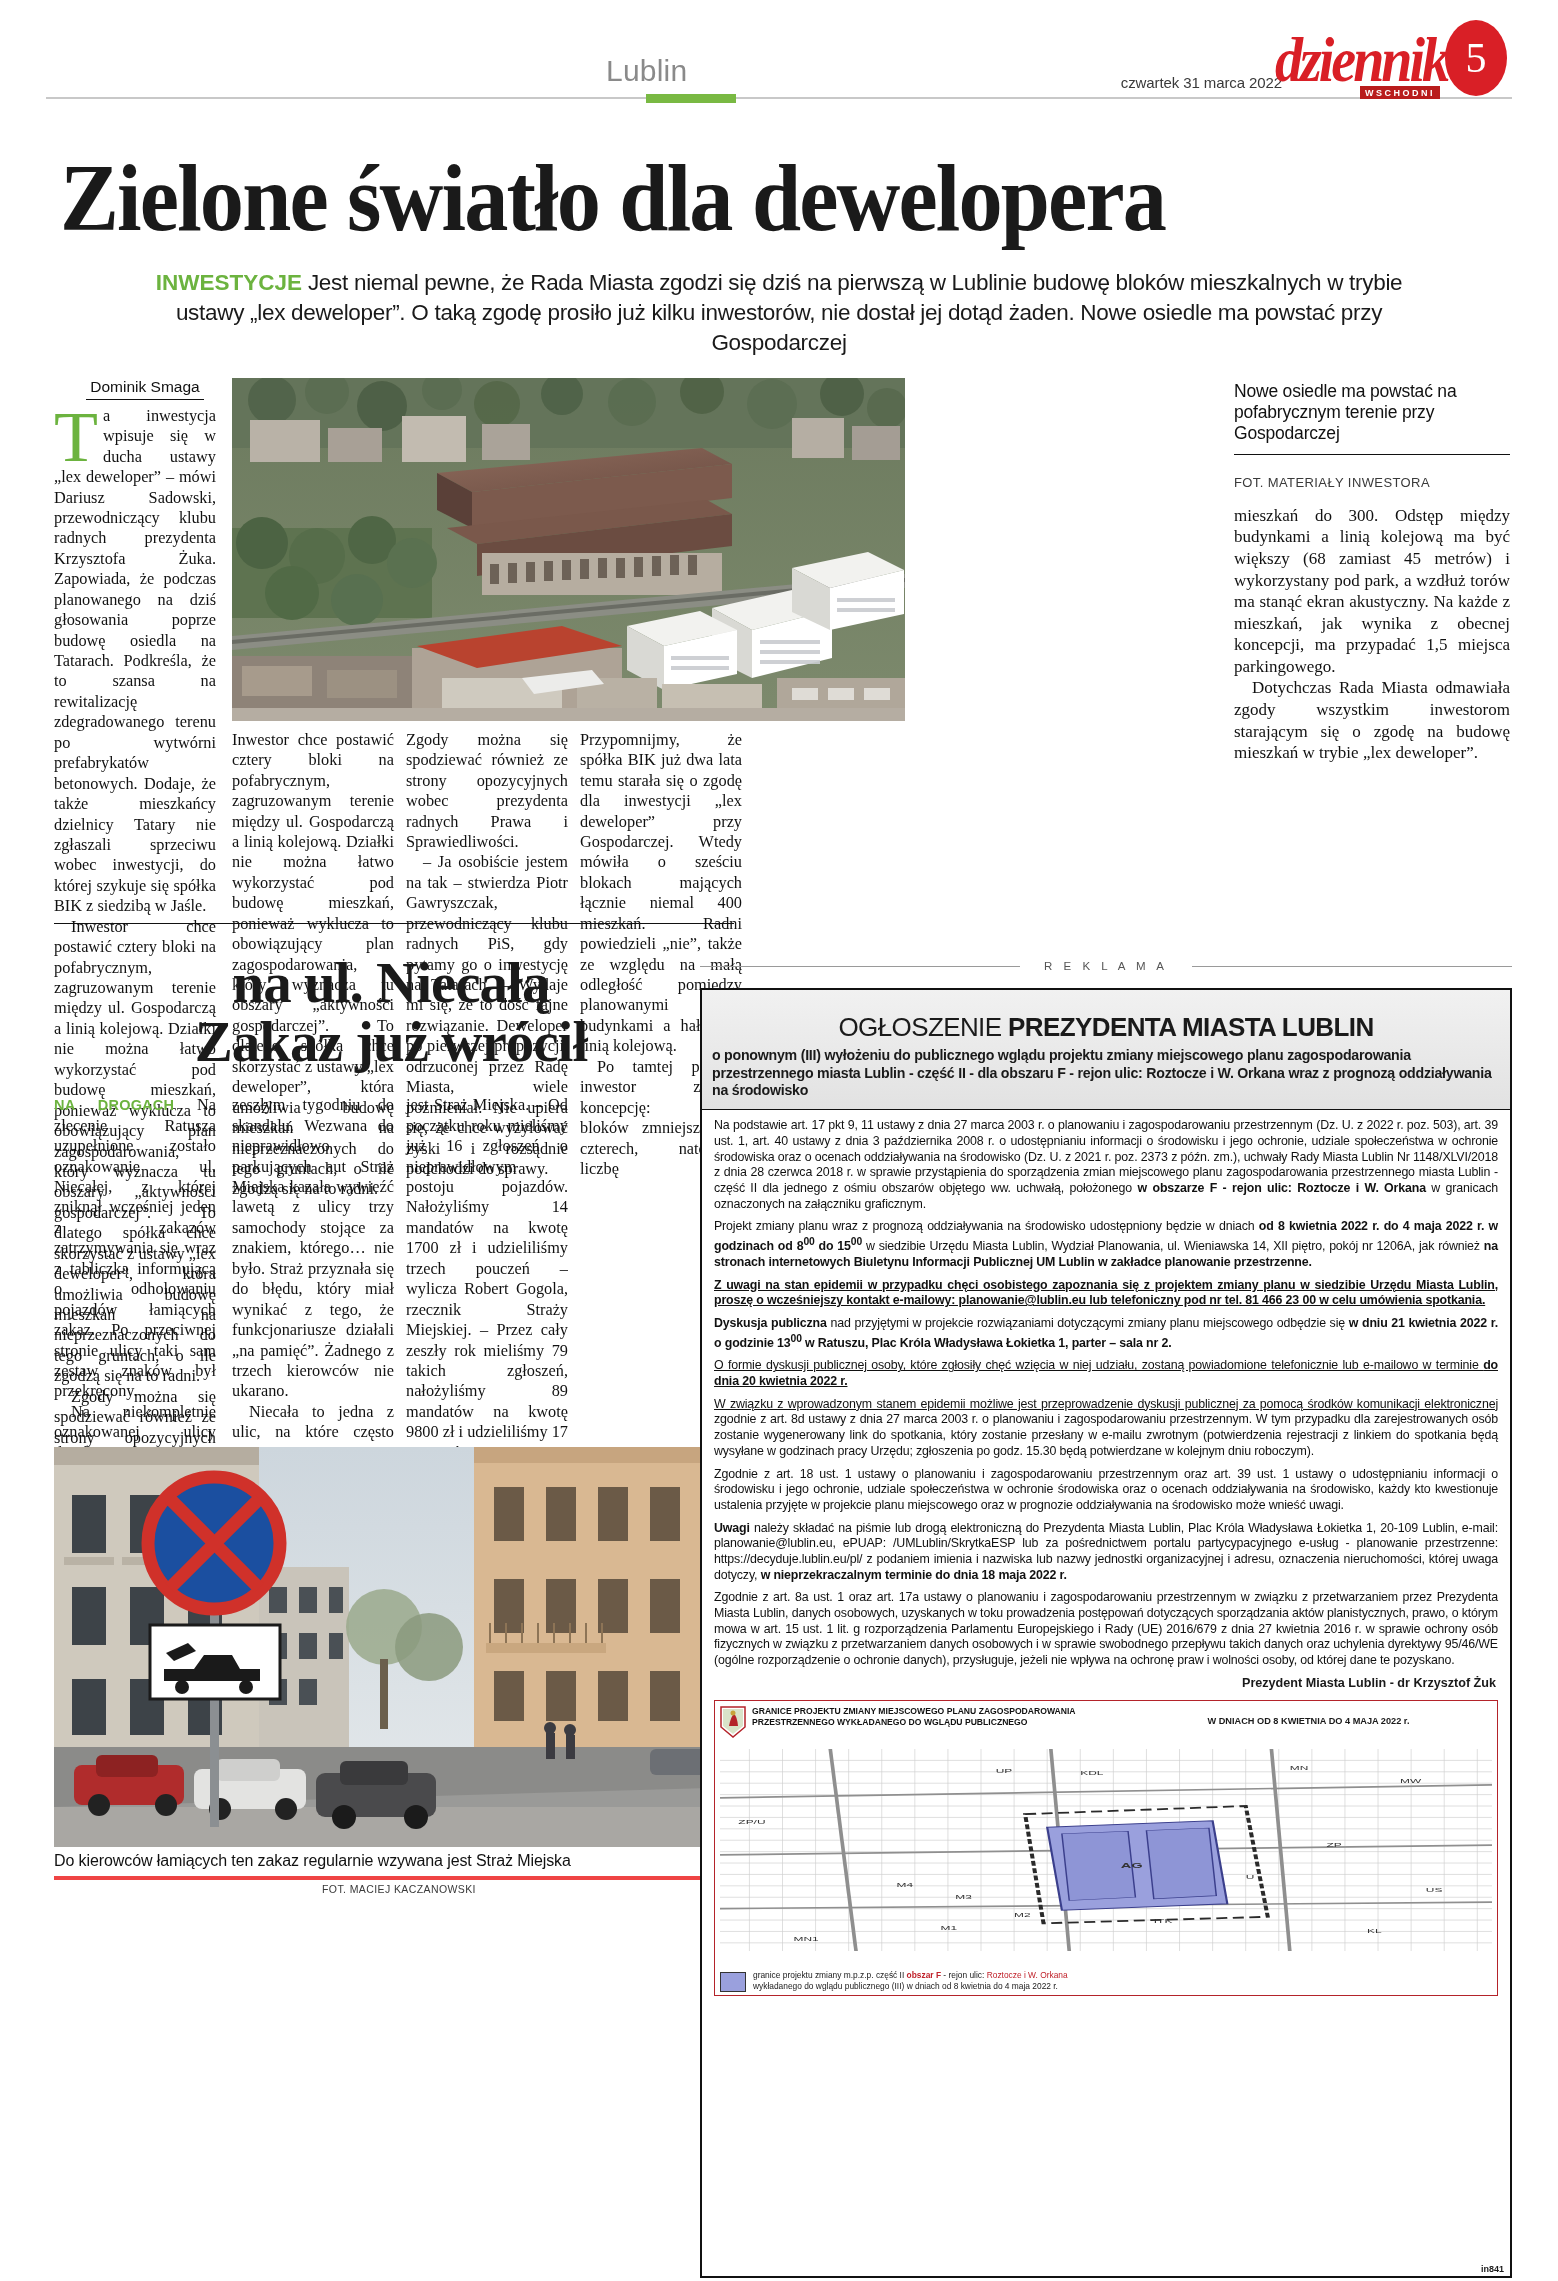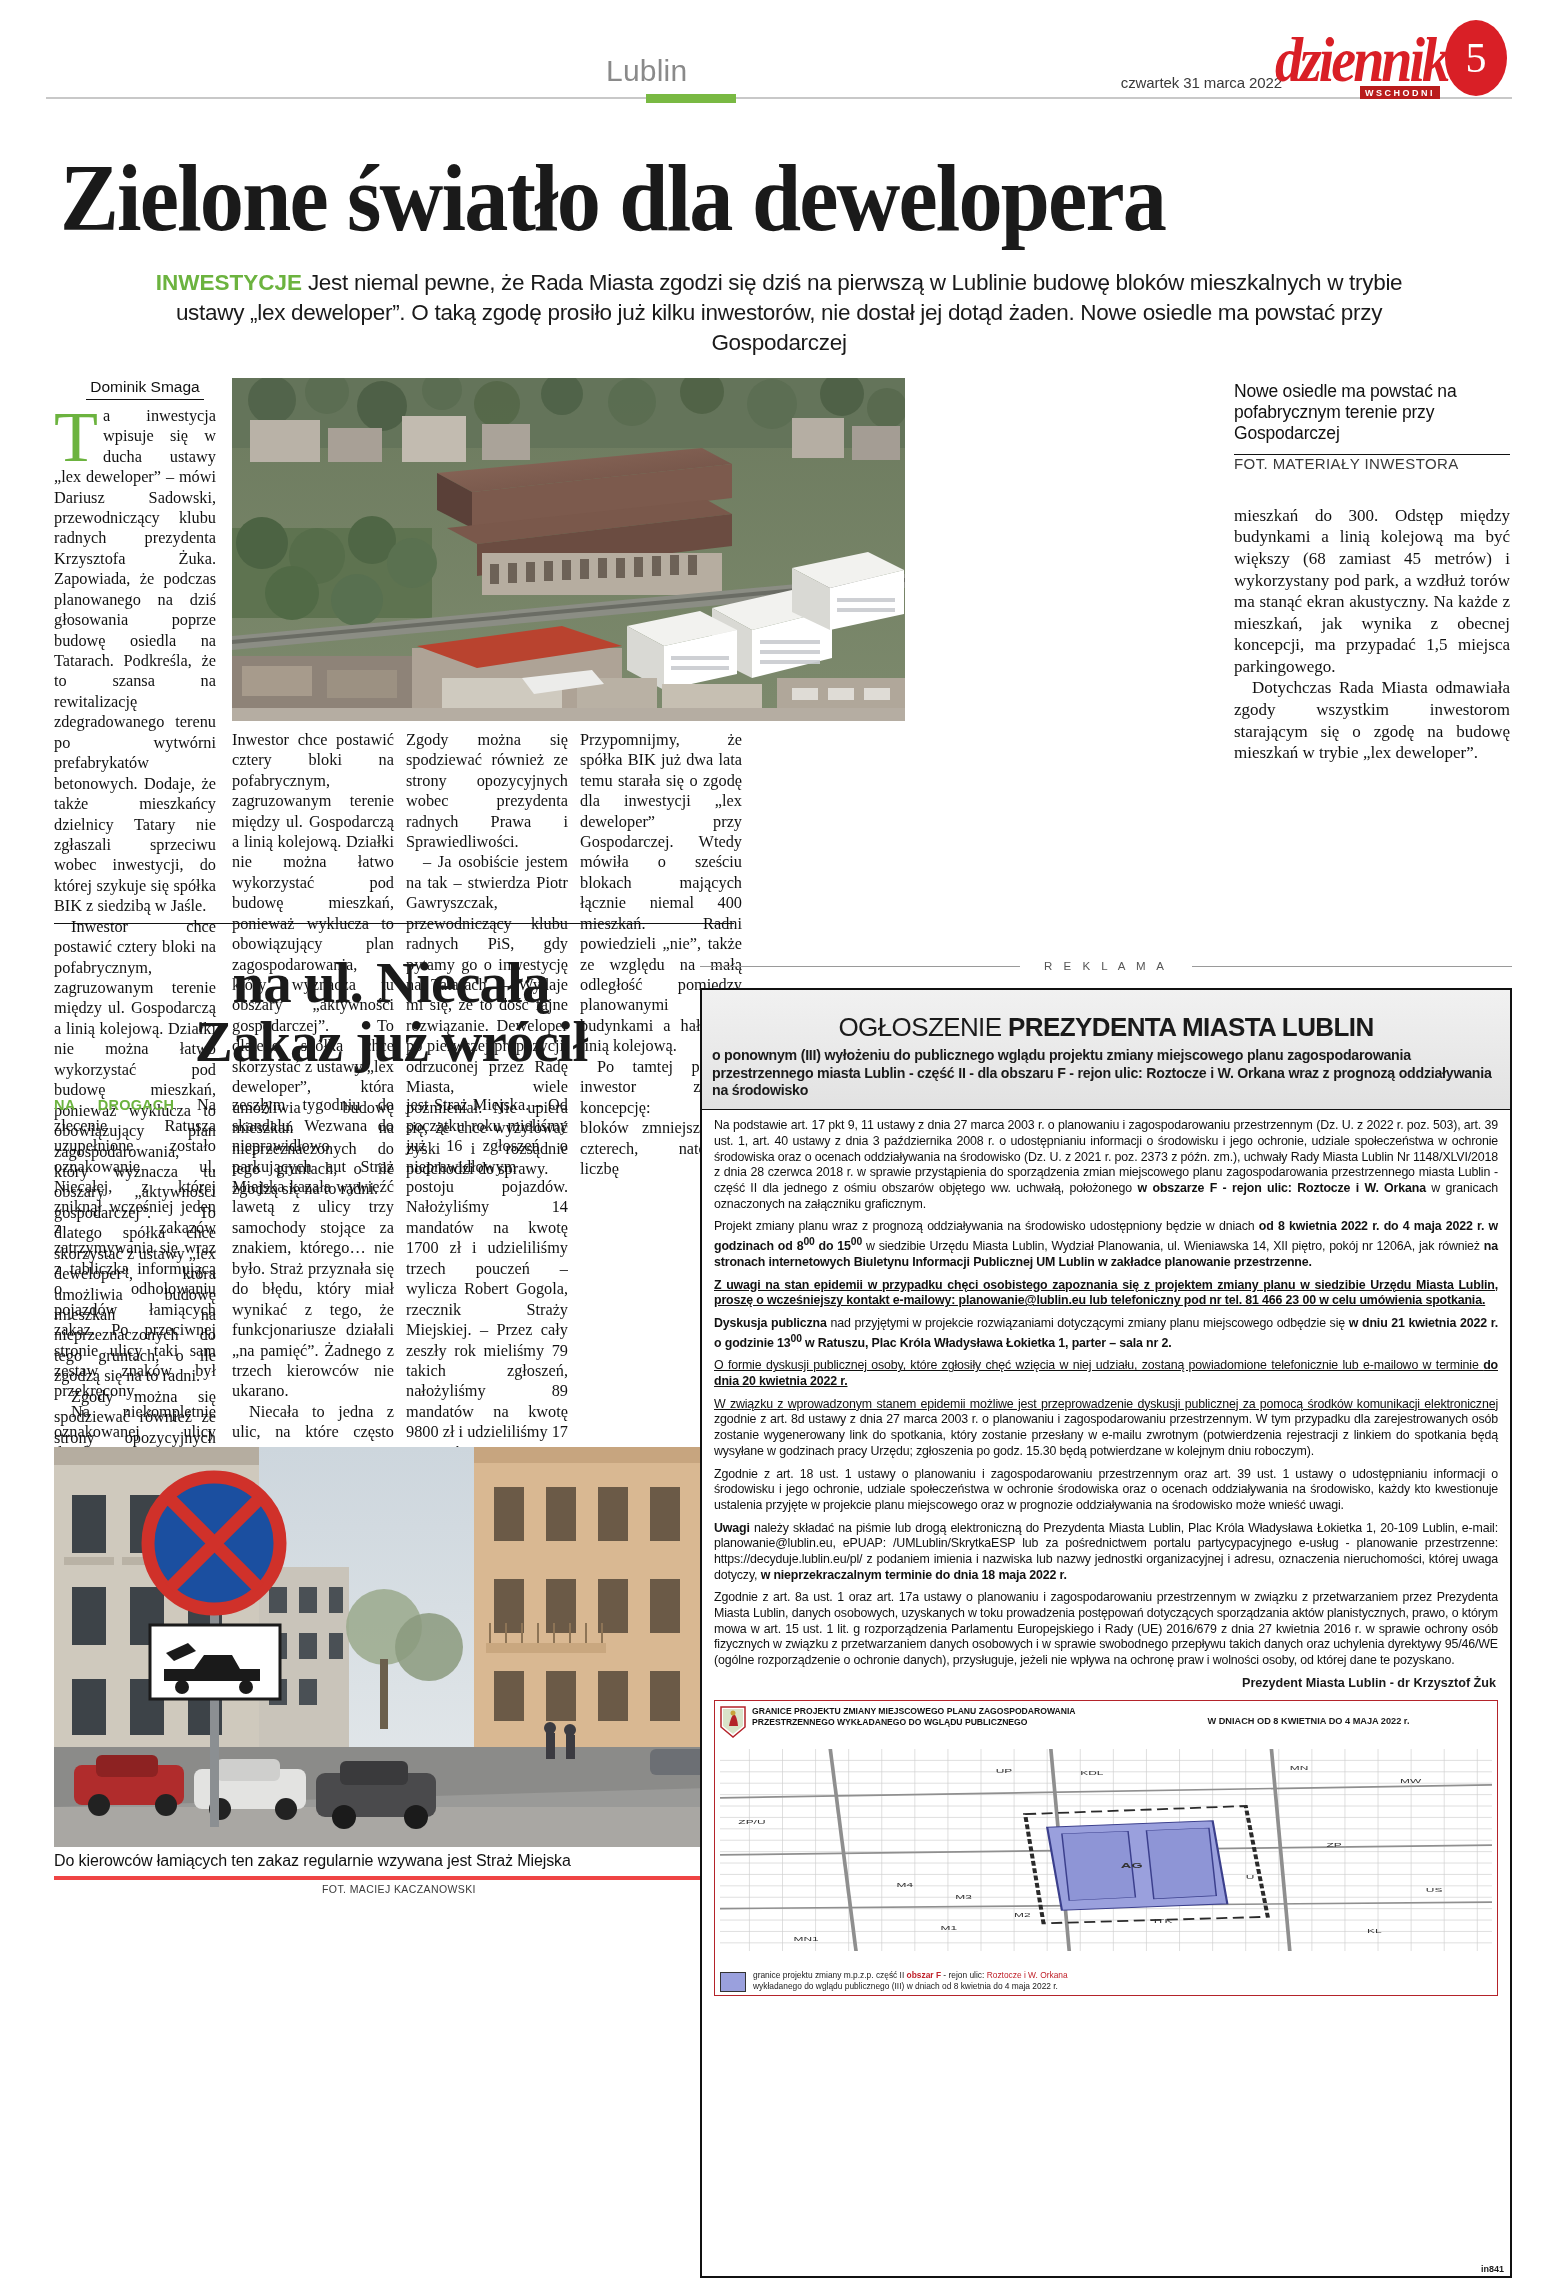--- a/index.html
+++ b/index.html
@@ -92,22 +92,22 @@
     overflow:hidden; background:#6f7f63;
   }
   .photo-main svg { display:block; }
 
   .cap-right {
     position:absolute; left:1188px; top:3px; width:276px;
     font-size:17.5px; line-height:1.22; color:#111; letter-spacing:-0.2px;
   }
   .cap-credit {
     position:absolute; left:1188px; top:76px; width:276px;
-    border-top:1px solid #111; padding-top:0;
-    font-size:15px; letter-spacing:0.4px; color:#3a3a3a;
+    border-top:1px solid #111; padding-top:20px;
+    font-size:13px; letter-spacing:0.4px; color:#3a3a3a;
   }
   .c-right {
     position:absolute; left:1188px; top:127px; width:276px;
     font-family:"Liberation Serif", serif; font-size:17px; line-height:1.27;
     text-align:justify; color:#111;
   }
   .c-right p { margin:0; text-indent:18px; }
   .c-right p.first { text-indent:0; }
 
   .c2 { left:186px; top:352px; width:162px; }

